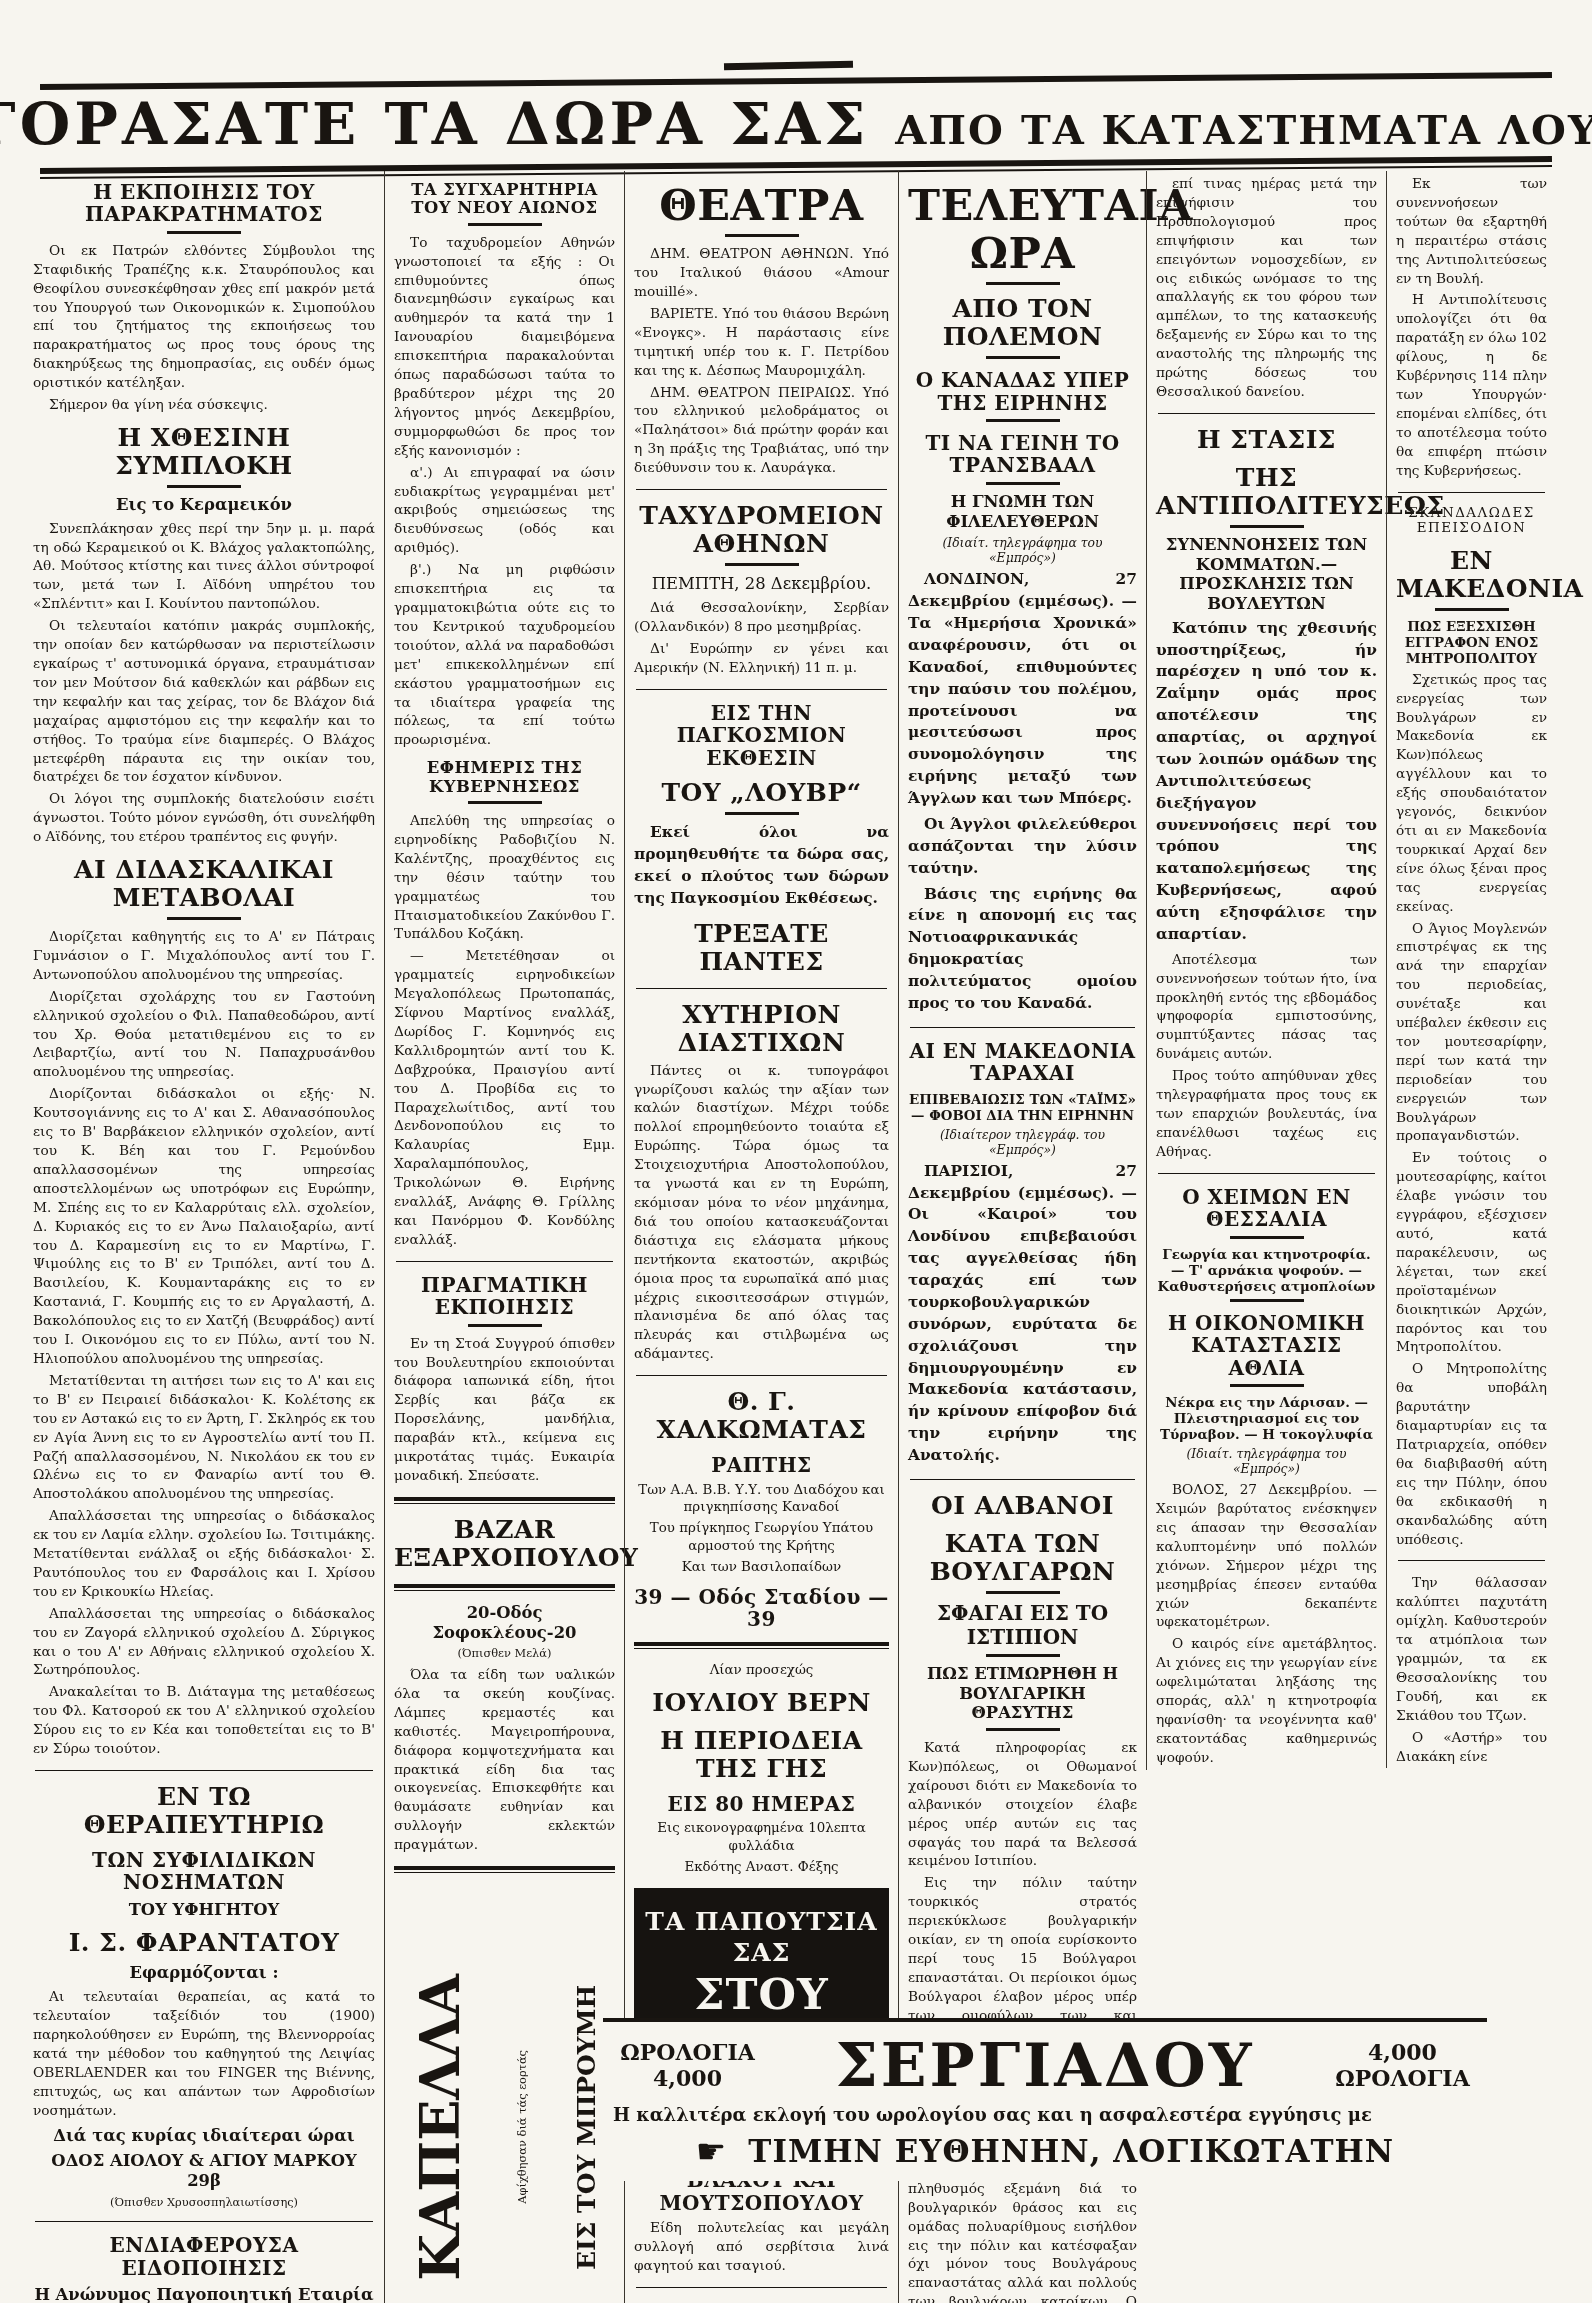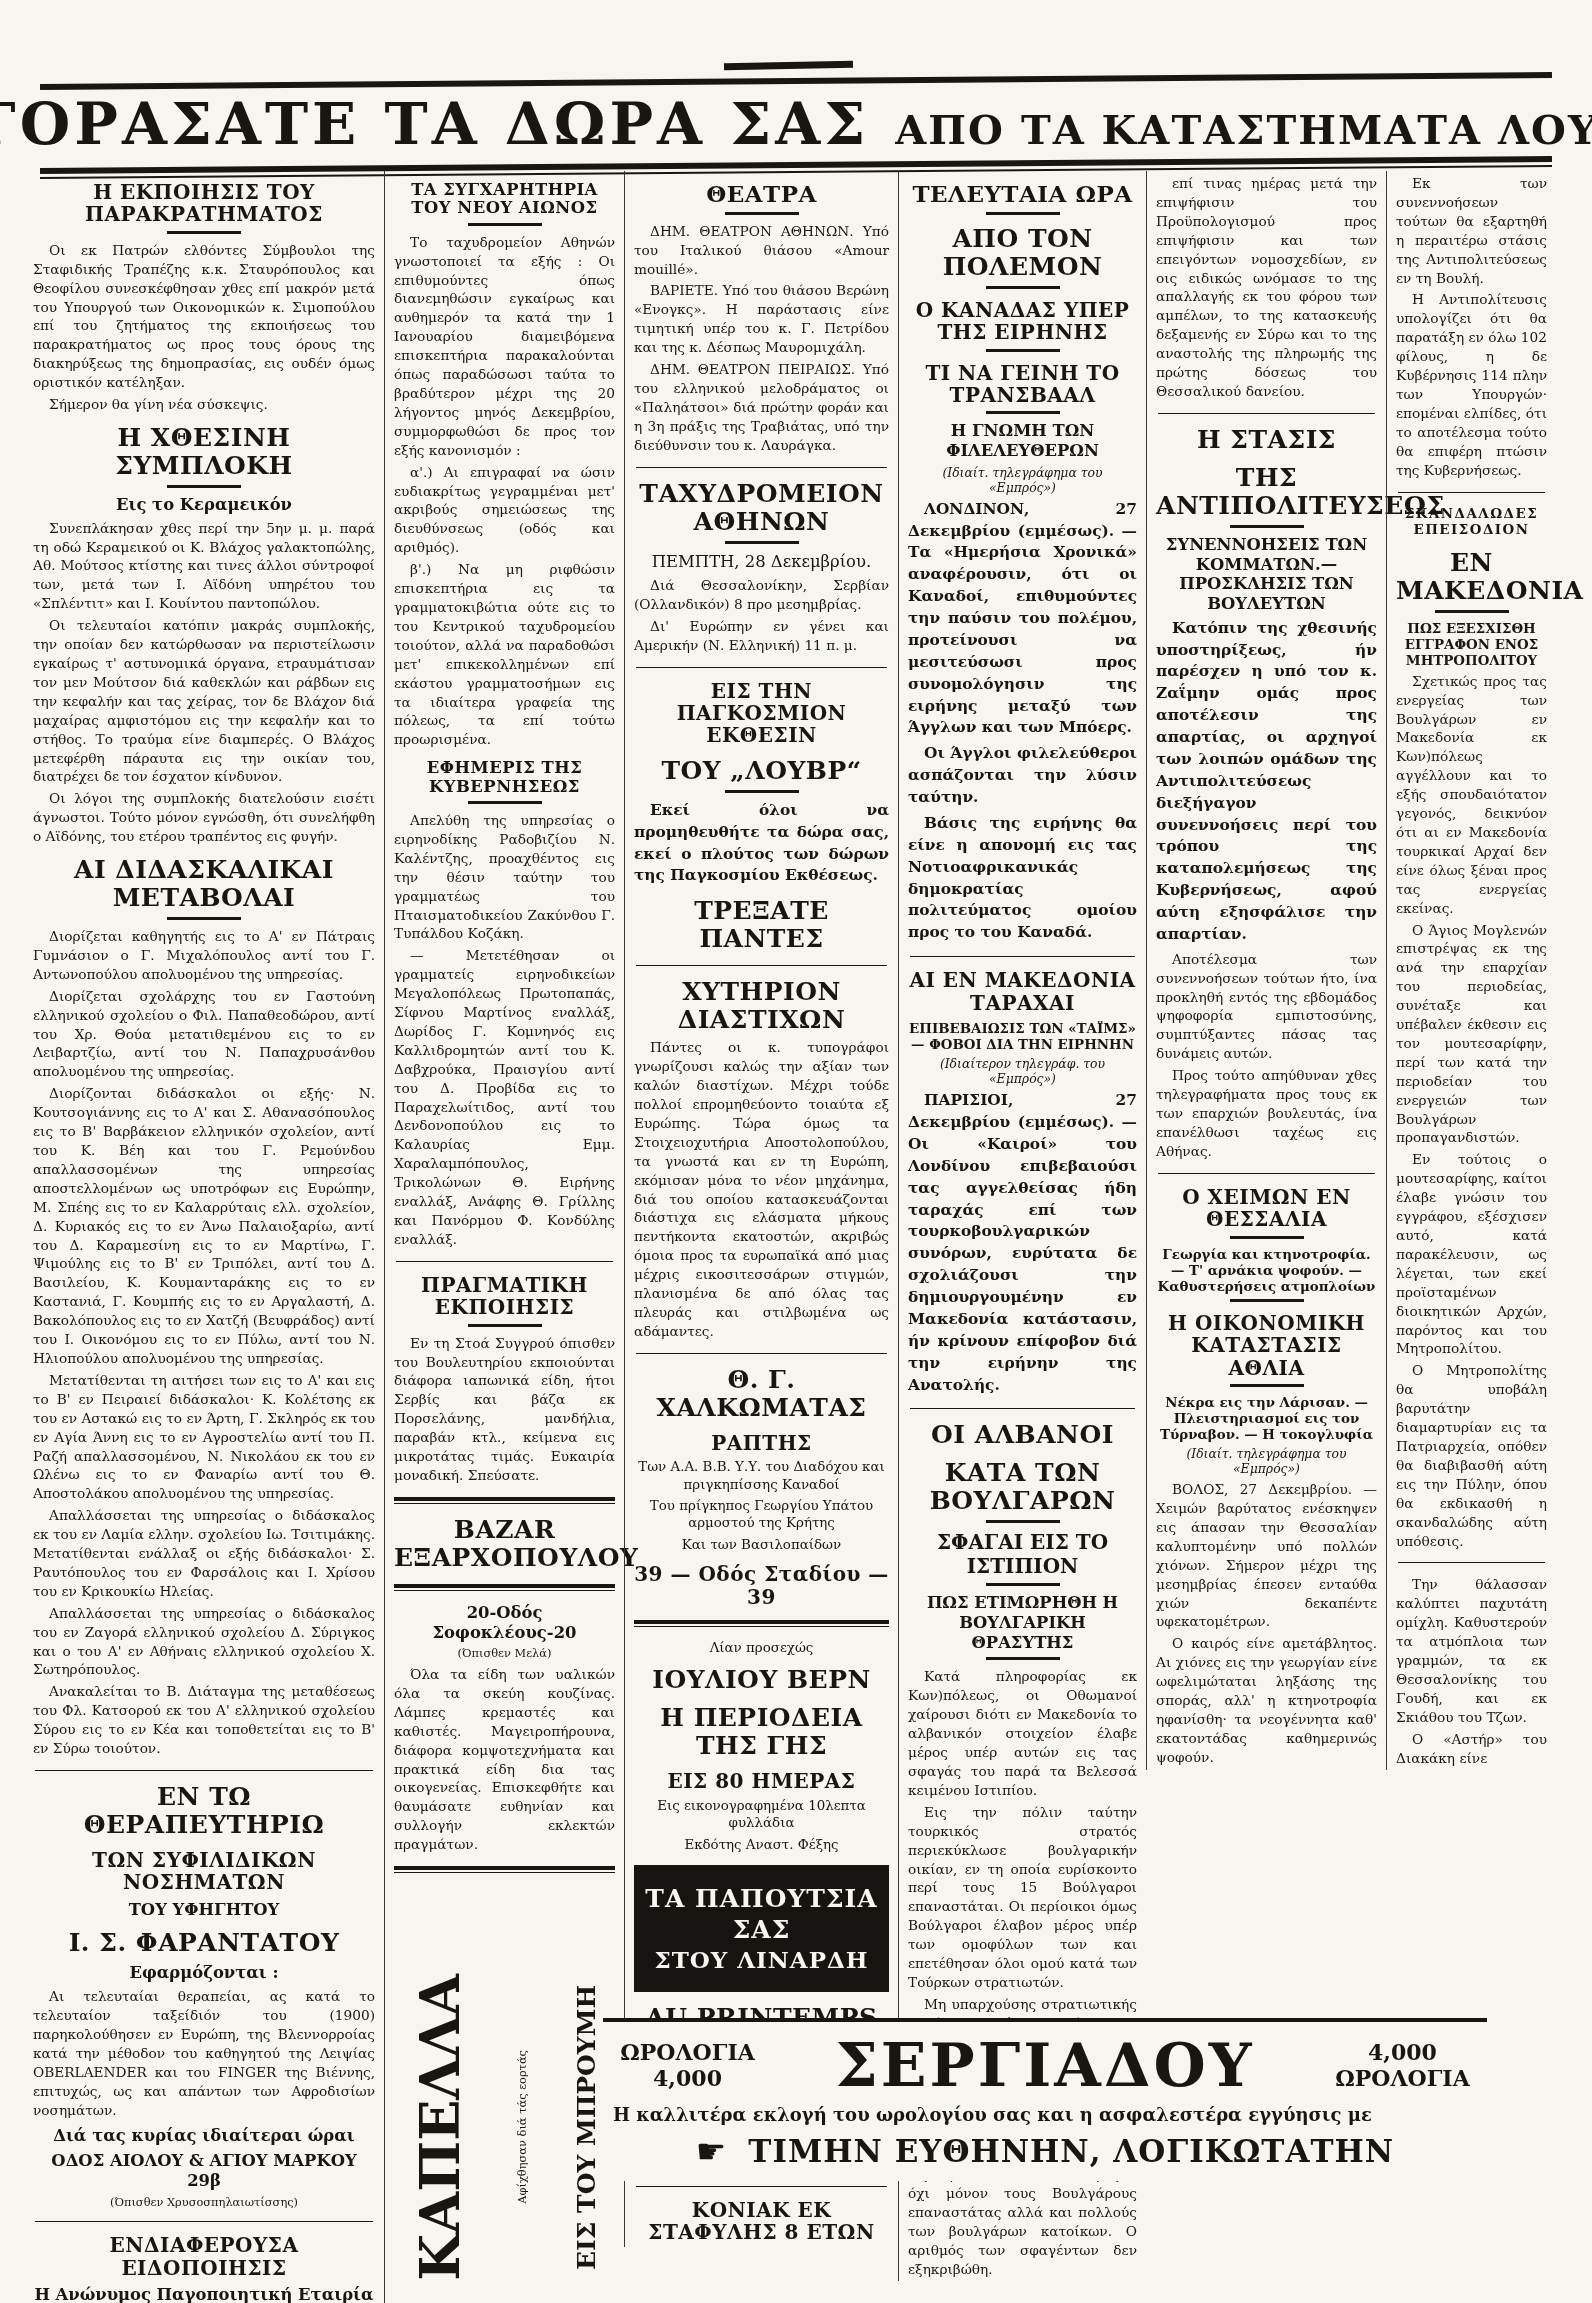--- a/index.html
+++ b/index.html
@@ -17,35 +17,35 @@
   
   #cols{position:absolute;top:171px;left:24px;width:1544px;display:flex;align-items:flex-start;}
   .col{padding:0 9px;}
   .col + .col{border-left:1px solid #3a352e;}
   .col1{width:342px;} .col2{width:221px;} .col3{width:255px;}
   .col4{width:229px;} .col5{width:221px;} .col6{width:151px;}
   
   .blk{margin:4px 0;}
   .head{font-weight:700;text-align:center;letter-spacing:0.5px;line-height:1.12;margin:10px 0 4px;}
   .sub{font-weight:700;text-align:center;line-height:1.2;margin:6px 0 4px;}
-  .kick{font-weight:700;text-align:center;letter-spacing:1.5px;margin:8px 0 12px;}
+  .kick{font-weight:400;text-align:center;letter-spacing:1.5px;margin:8px 0 12px;}
   .para{font-size:13.7px;line-height:1.38;text-align:justify;text-indent:16px;margin:3px 0;}
   .parab{font-size:15.4px;line-height:1.42;text-align:justify;text-indent:16px;margin:4px 0;font-weight:700;}
   .ital{font-style:italic;text-align:center;font-size:12.4px;margin:4px 0;}
   .cen{text-align:center;font-size:13px;line-height:1.3;margin:4px 0;}
   .bar{width:74px;height:3px;background:#191511;margin:5px auto 7px;}
   .rule{border-top:1px solid #191511;margin:12px 2px;}
   .thick{border-top:4px solid #191511;border-bottom:1px solid #191511;height:2px;margin:12px 0;}
   .blackbox{background:#161310;color:#f7f5ef;text-align:center;padding:16px 4px;margin:12px 0;border:2px solid #161310;}
   .blackbox .ln{font-weight:700;line-height:1.25;letter-spacing:1px;}
   .vert{height:468px;display:flex;justify-content:space-between;align-items:stretch;padding:8px 14px;margin:6px 0;}
   .vert .ln{writing-mode:vertical-rl;transform:rotate(180deg);text-align:center;align-self:center;}
   .vert .ln.z1{font-weight:700;}
   .vert .ln.z3{font-weight:700;}
-  .z1{font-size:54px;} .z2{font-size:23px;} .z3{font-size:25px;} .z4{font-size:20px;}
+  .z1{font-size:54px;} .z2{font-size:43px;} .z3{font-size:25px;} .z4{font-size:20px;}
   .z5{font-size:16.4px;} .z6{font-size:13.4px;} .z7{font-size:11.4px;}
   
   #serg{position:absolute;left:603px;top:2018px;width:864px;background:#f7f5ef;
         border-top:4px solid #191511;padding:6px 10px 10px;}
   #serg .pre{font-size:33px;font-weight:700;text-align:center;letter-spacing:2px;}
   #sergrow{display:flex;justify-content:space-between;align-items:center;margin-top:2px;}
   .sidestack{text-align:center;font-weight:700;font-size:22px;line-height:1.2;width:149px;}
   #serg-brand{font-size:60px;font-weight:700;letter-spacing:3px;text-align:right;}
   #serg .tag{font-size:18px;font-weight:700;text-align:left;margin-top:4px;}
   #serg .slogrow{display:flex;align-items:center;justify-content:center;gap:22px;margin-top:6px;}

